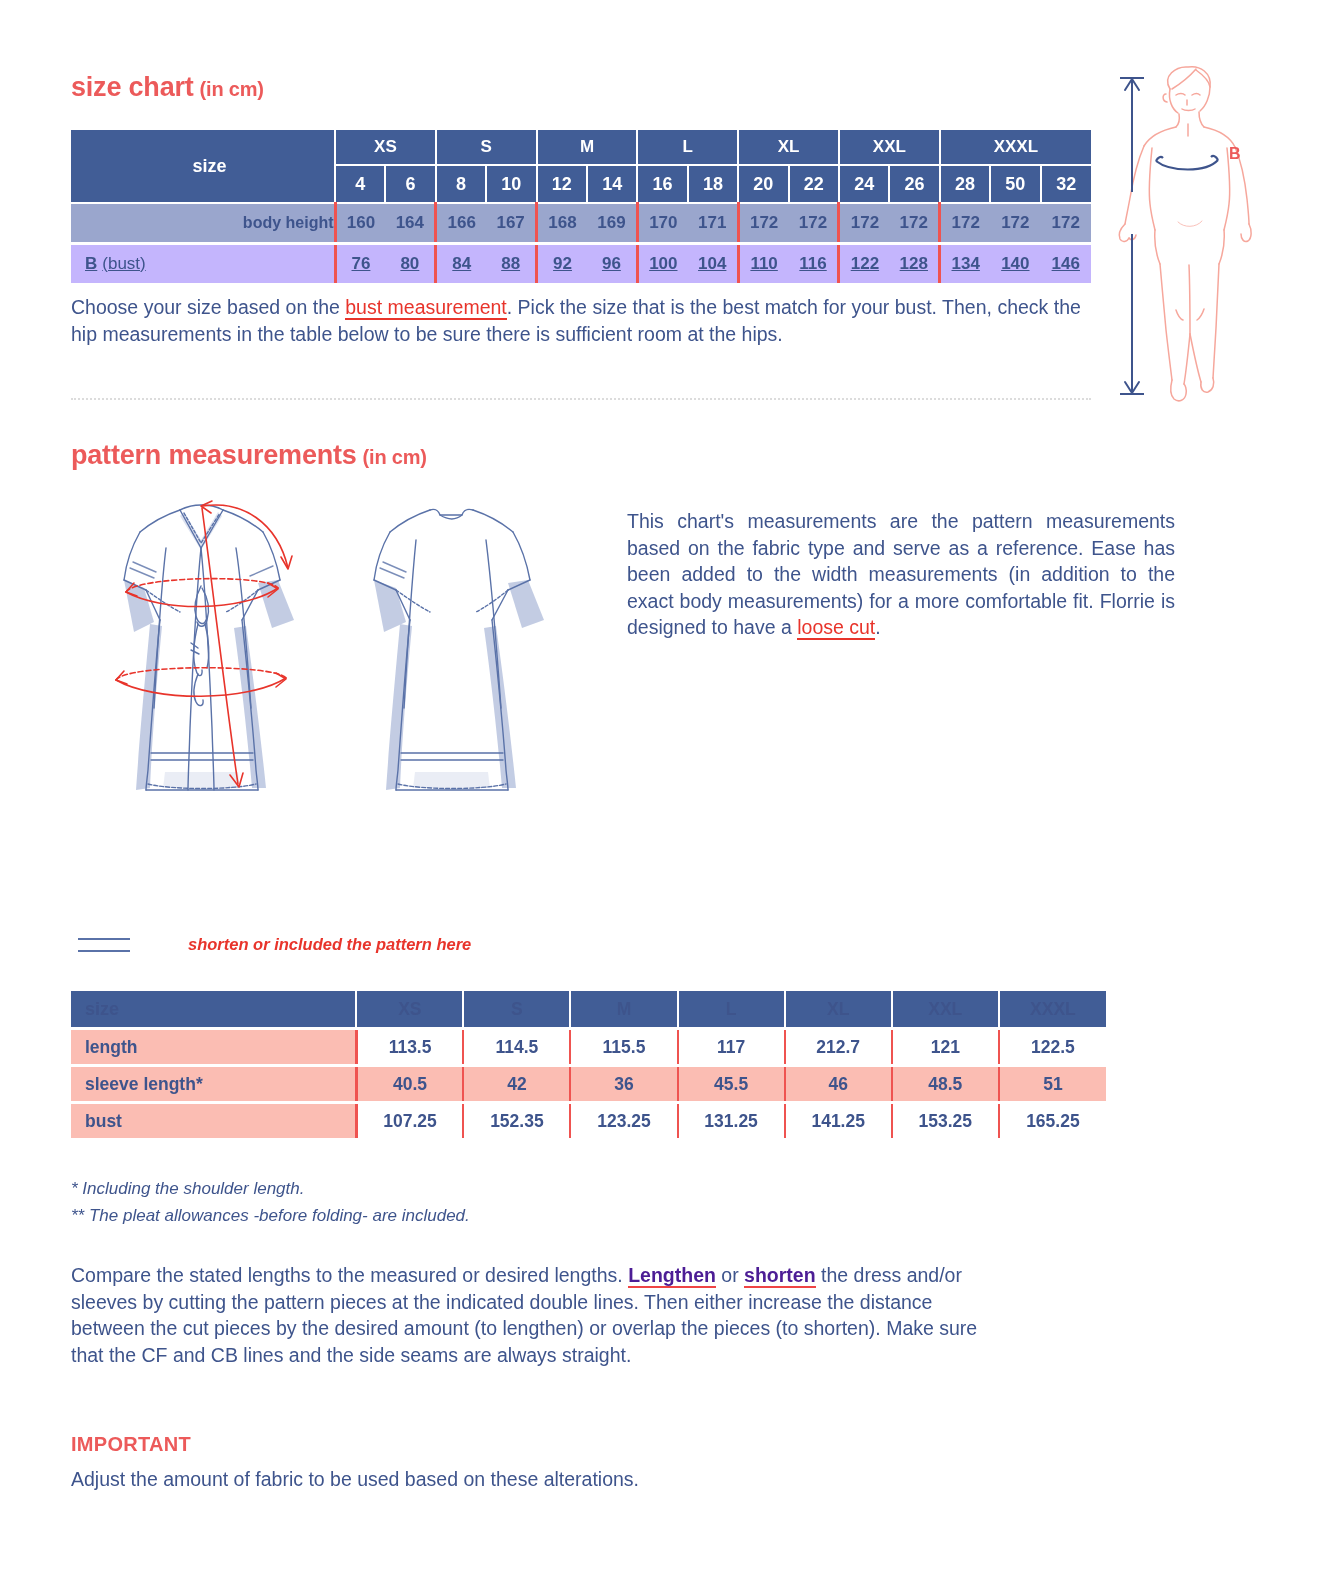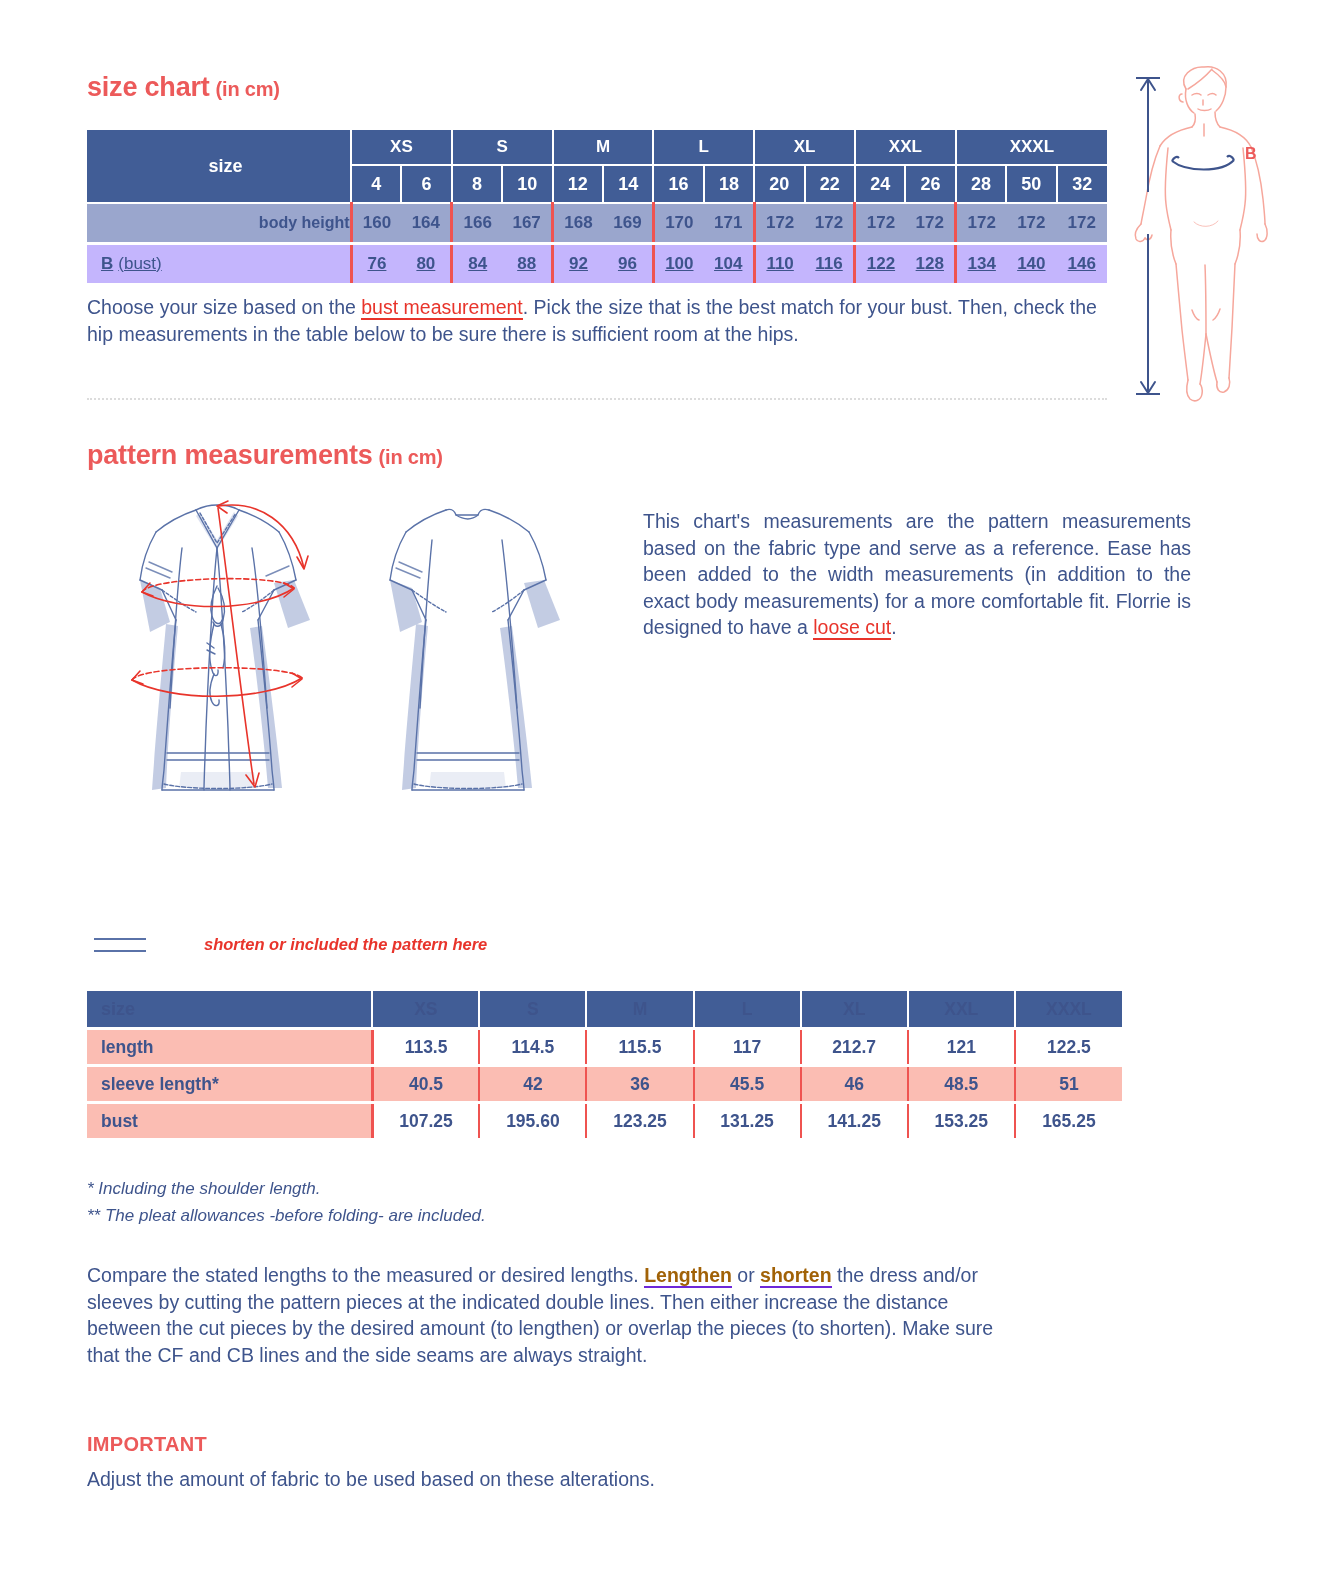--- a/index.html
+++ b/index.html
@@ -11,21 +11,20 @@
     width: 1328px;
     height: 1592px;
     position: relative;
     font-family: "Liberation Sans", sans-serif;
     color: #415D96;
     overflow: hidden;
   }
   .page {
     position: absolute;
     inset: 0;
-    margin-left: 16px;
   }
 
   
   .section-heading {
     position: absolute;
     font-weight: bold;
     color: #EC5A5A;
     letter-spacing: -0.2px;
     white-space: nowrap;
   }
@@ -102,23 +101,23 @@
   .sep-left { border-left: 3px solid #EF5350; }
 
   
   .bodytext {
     position: absolute;
     color: #3E548C;
     font-size: 19.5px;
     line-height: 1.36;
   }
   .hl {
-    color: #a16207;
-    font-weight: bold;
-    border-bottom: 2px solid #6d28d9;
+    color: #4c1d95;
+    font-weight: bold;
+    border-bottom: 2px solid #ef4444;
   }
   .hl-plain {
     color: #E8342B;
     border-bottom: 2px solid #E8342B;
   }
 
   .dotted-rule {
     position: absolute;
     left: 71px;
     top: 398px;
@@ -554,21 +553,21 @@
         <td class="cell-pink">36</td>
         <td class="cell-pink">45.5</td>
         <td class="cell-pink">46</td>
         <td class="cell-pink">48.5</td>
         <td class="cell-pink last">51</td>
       </tr>
 
       <tr>
         <td class="pt-rowlabel">bust</td>
         <td class="cell-white">107.25</td>
-        <td class="cell-white">195.60</td>
+        <td class="cell-white">152.35</td>
         <td class="cell-white">123.25</td>
         <td class="cell-white">131.25</td>
         <td class="cell-white">141.25</td>
         <td class="cell-white">153.25</td>
         <td class="cell-white last">165.25</td>
       </tr>
 
     </tbody>
   </table>
 

